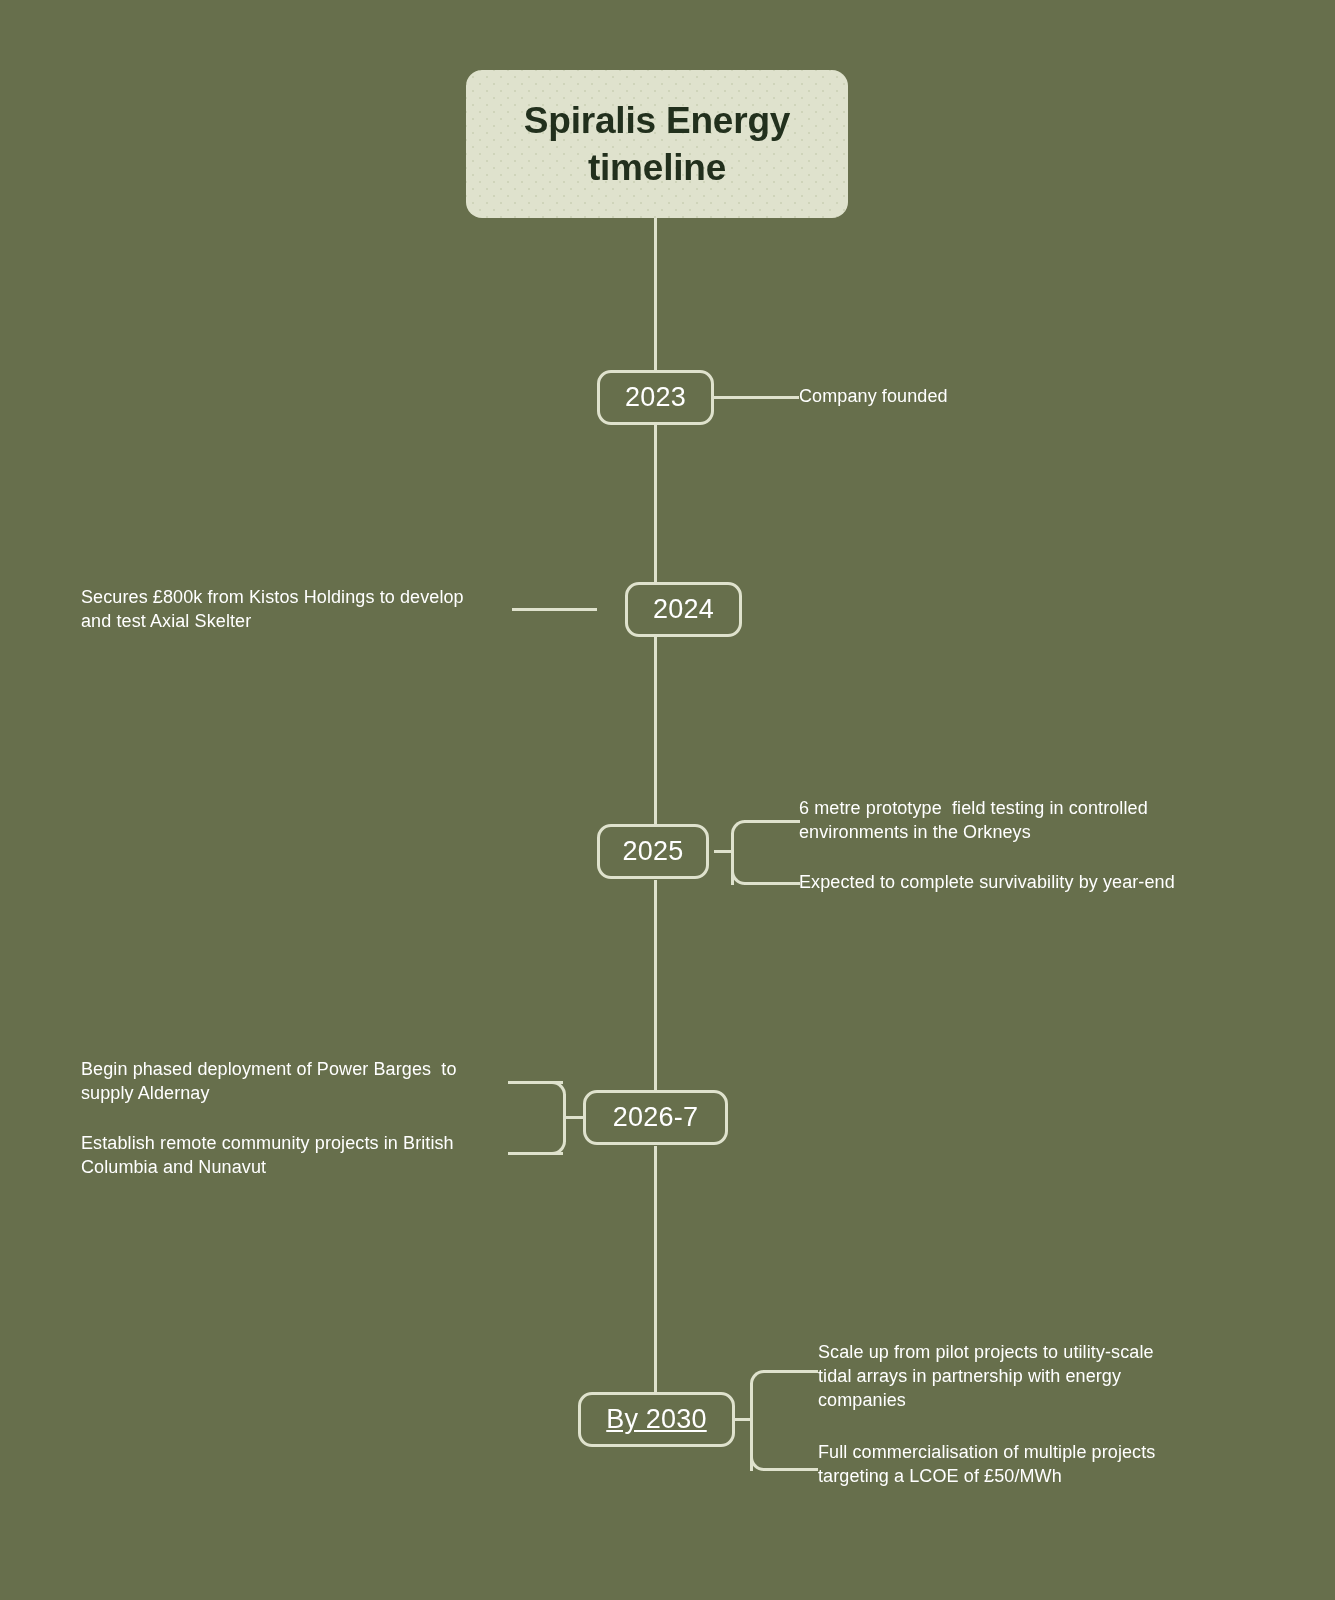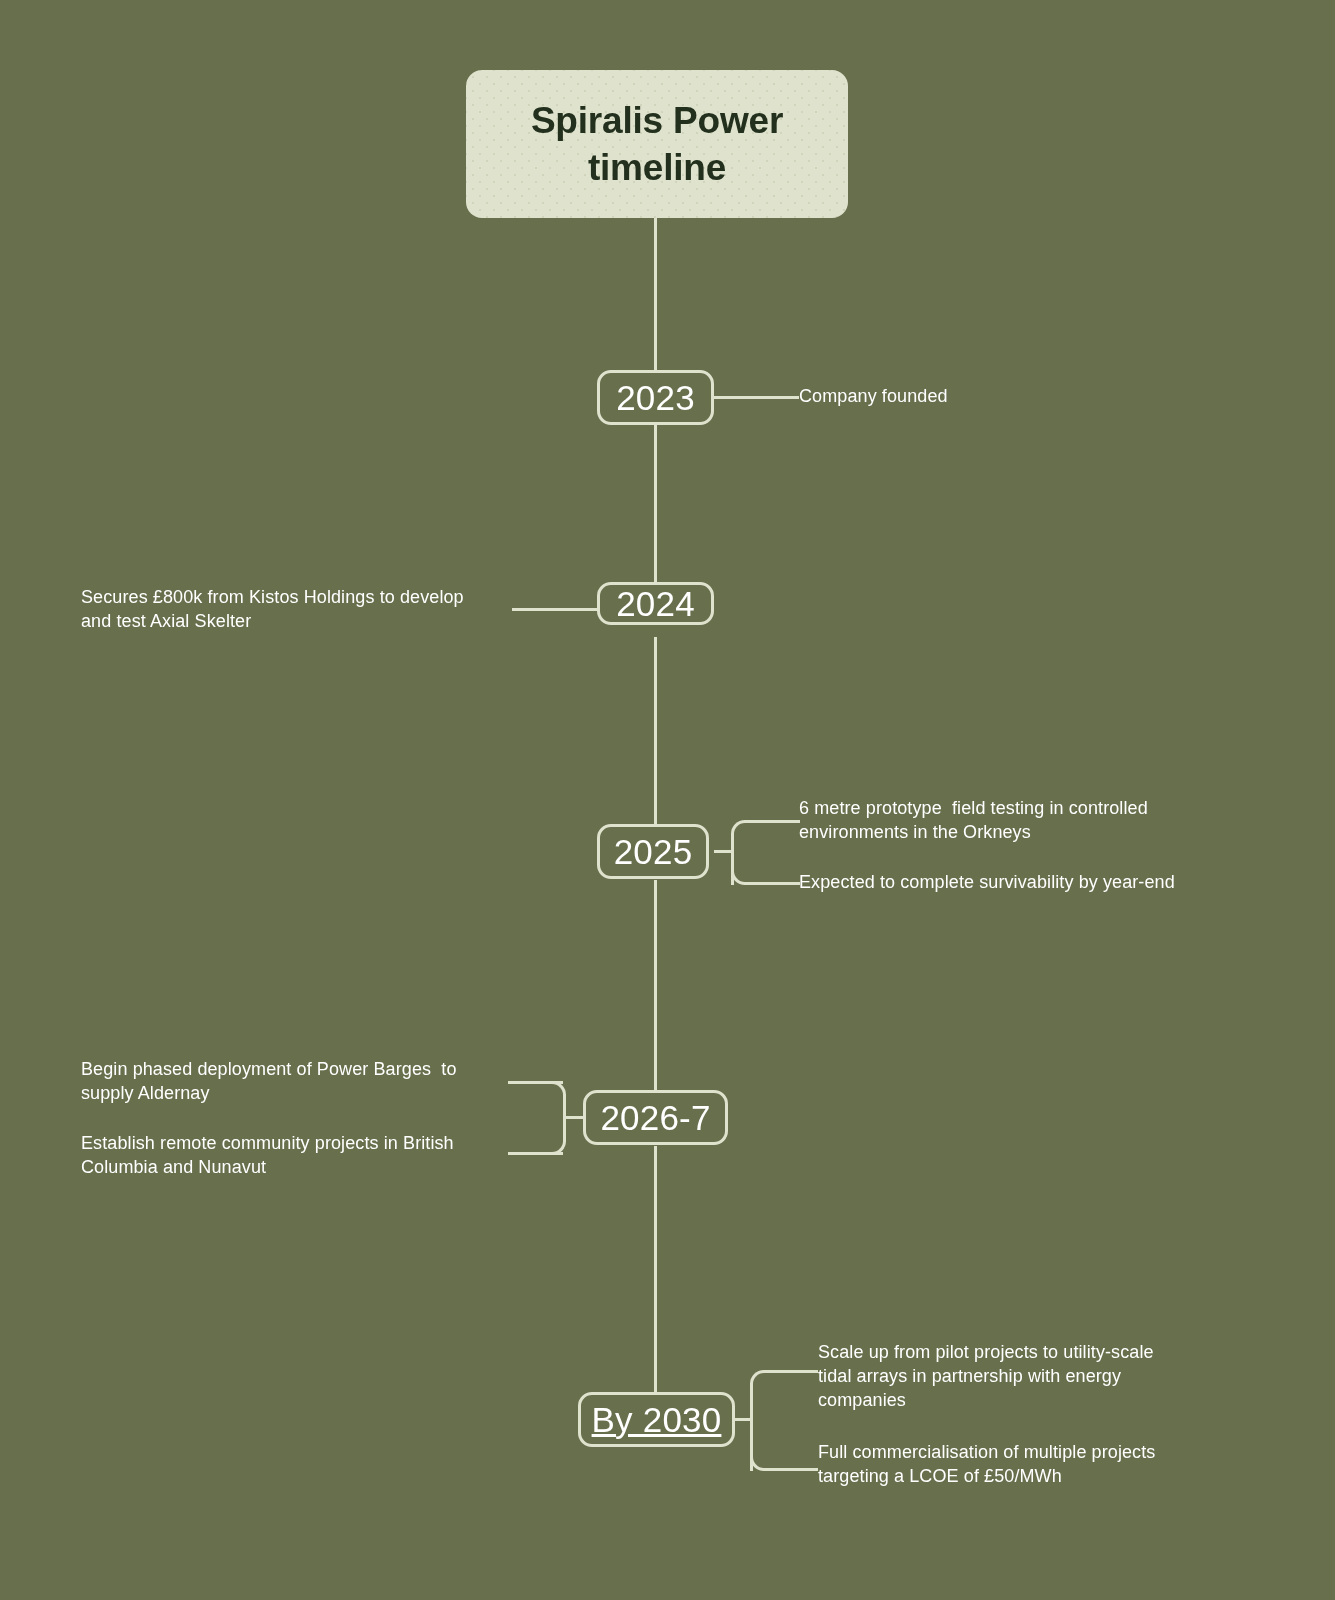--- a/index.html
+++ b/index.html
@@ -43,21 +43,21 @@
   }
 
   
   .node {
     position: absolute;
     border: 3px solid #dfe2cd;
     border-radius: 14px;
     background: transparent;
     display: flex; align-items: center; justify-content: center;
     color: #ffffff;
-    font-size: 35px;
+    font-size: 27px;
     letter-spacing: 0.2px;
   }
 
   
   .stub {
     position: absolute;
     height: 3px;
     background: #dfe2cd;
   }
   
@@ -93,36 +93,36 @@
   }
   .label.right { text-align: left; }
   .label.left  { text-align: left; }
 </style>
 </head>
 <body>
 
 <div id="stage">
 
   <div class="title-box">
-    <div class="title-text">Spiralis Power timeline</div>
+    <div class="title-text">Spiralis Energy timeline</div>
   </div>
 
   <div class="spine" style="top:218px; height:152px;"></div>
   <div class="spine" style="top:425px; height:157px;"></div>
   <div class="spine" style="top:637px; height:187px;"></div>
   <div class="spine" style="top:880px; height:210px;"></div>
   <div class="spine" style="top:1146px; height:246px;"></div>
 
   <div class="node" style="left:597px; top:370px; width:117px; height:55px;">
     <span>2023</span>
   </div>
   <div class="stub" style="left:714px; top:396px; width:85px;"></div>
   <div class="label right" style="left:799px; top:385px; width:430px;">Company founded</div>
 
-  <div class="node" style="left:597px; top:582px; width:117px; height:43px;">
+  <div class="node" style="left:625px; top:582px; width:117px; height:55px;">
     <span>2024</span>
   </div>
   <div class="stub" style="left:512px; top:608px; width:85px;"></div>
   <div class="label left" style="left:81px; top:586px; width:432px;">Secures £800k from Kistos Holdings to develop
 and test Axial Skelter</div>
 
   <div class="node" style="left:597px; top:824px; width:112px; height:55px;">
     <span>2025</span>
   </div>
 

